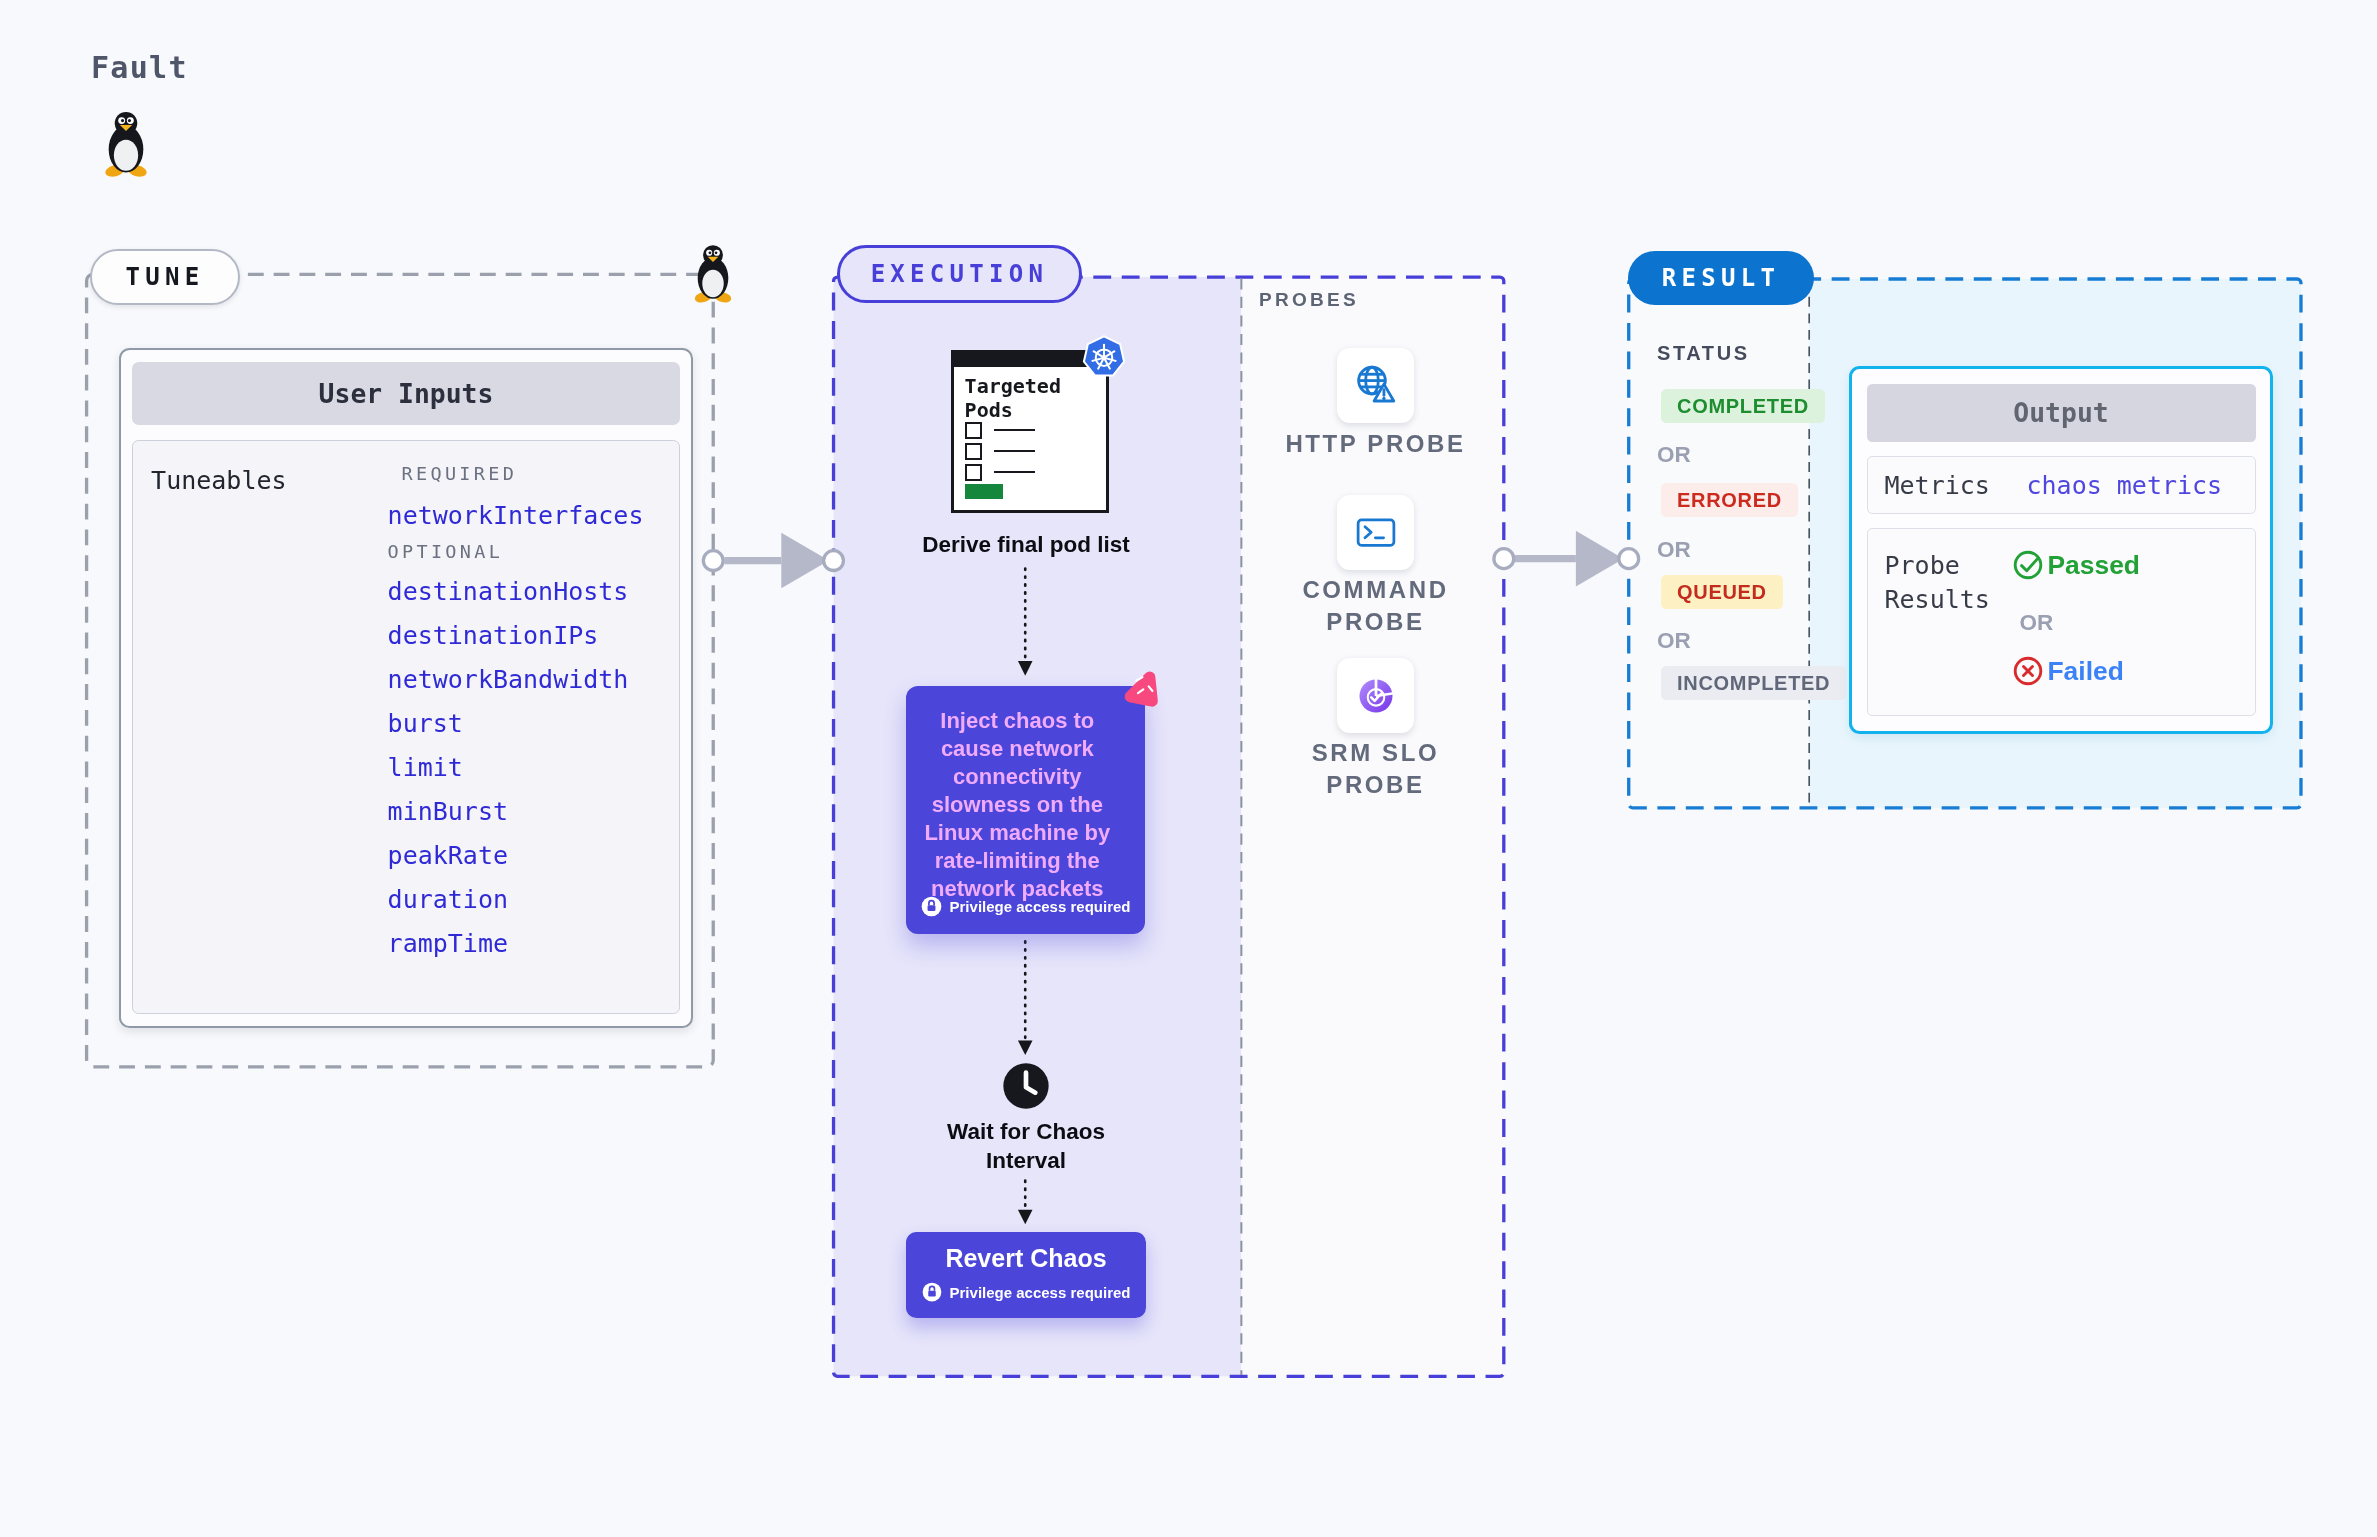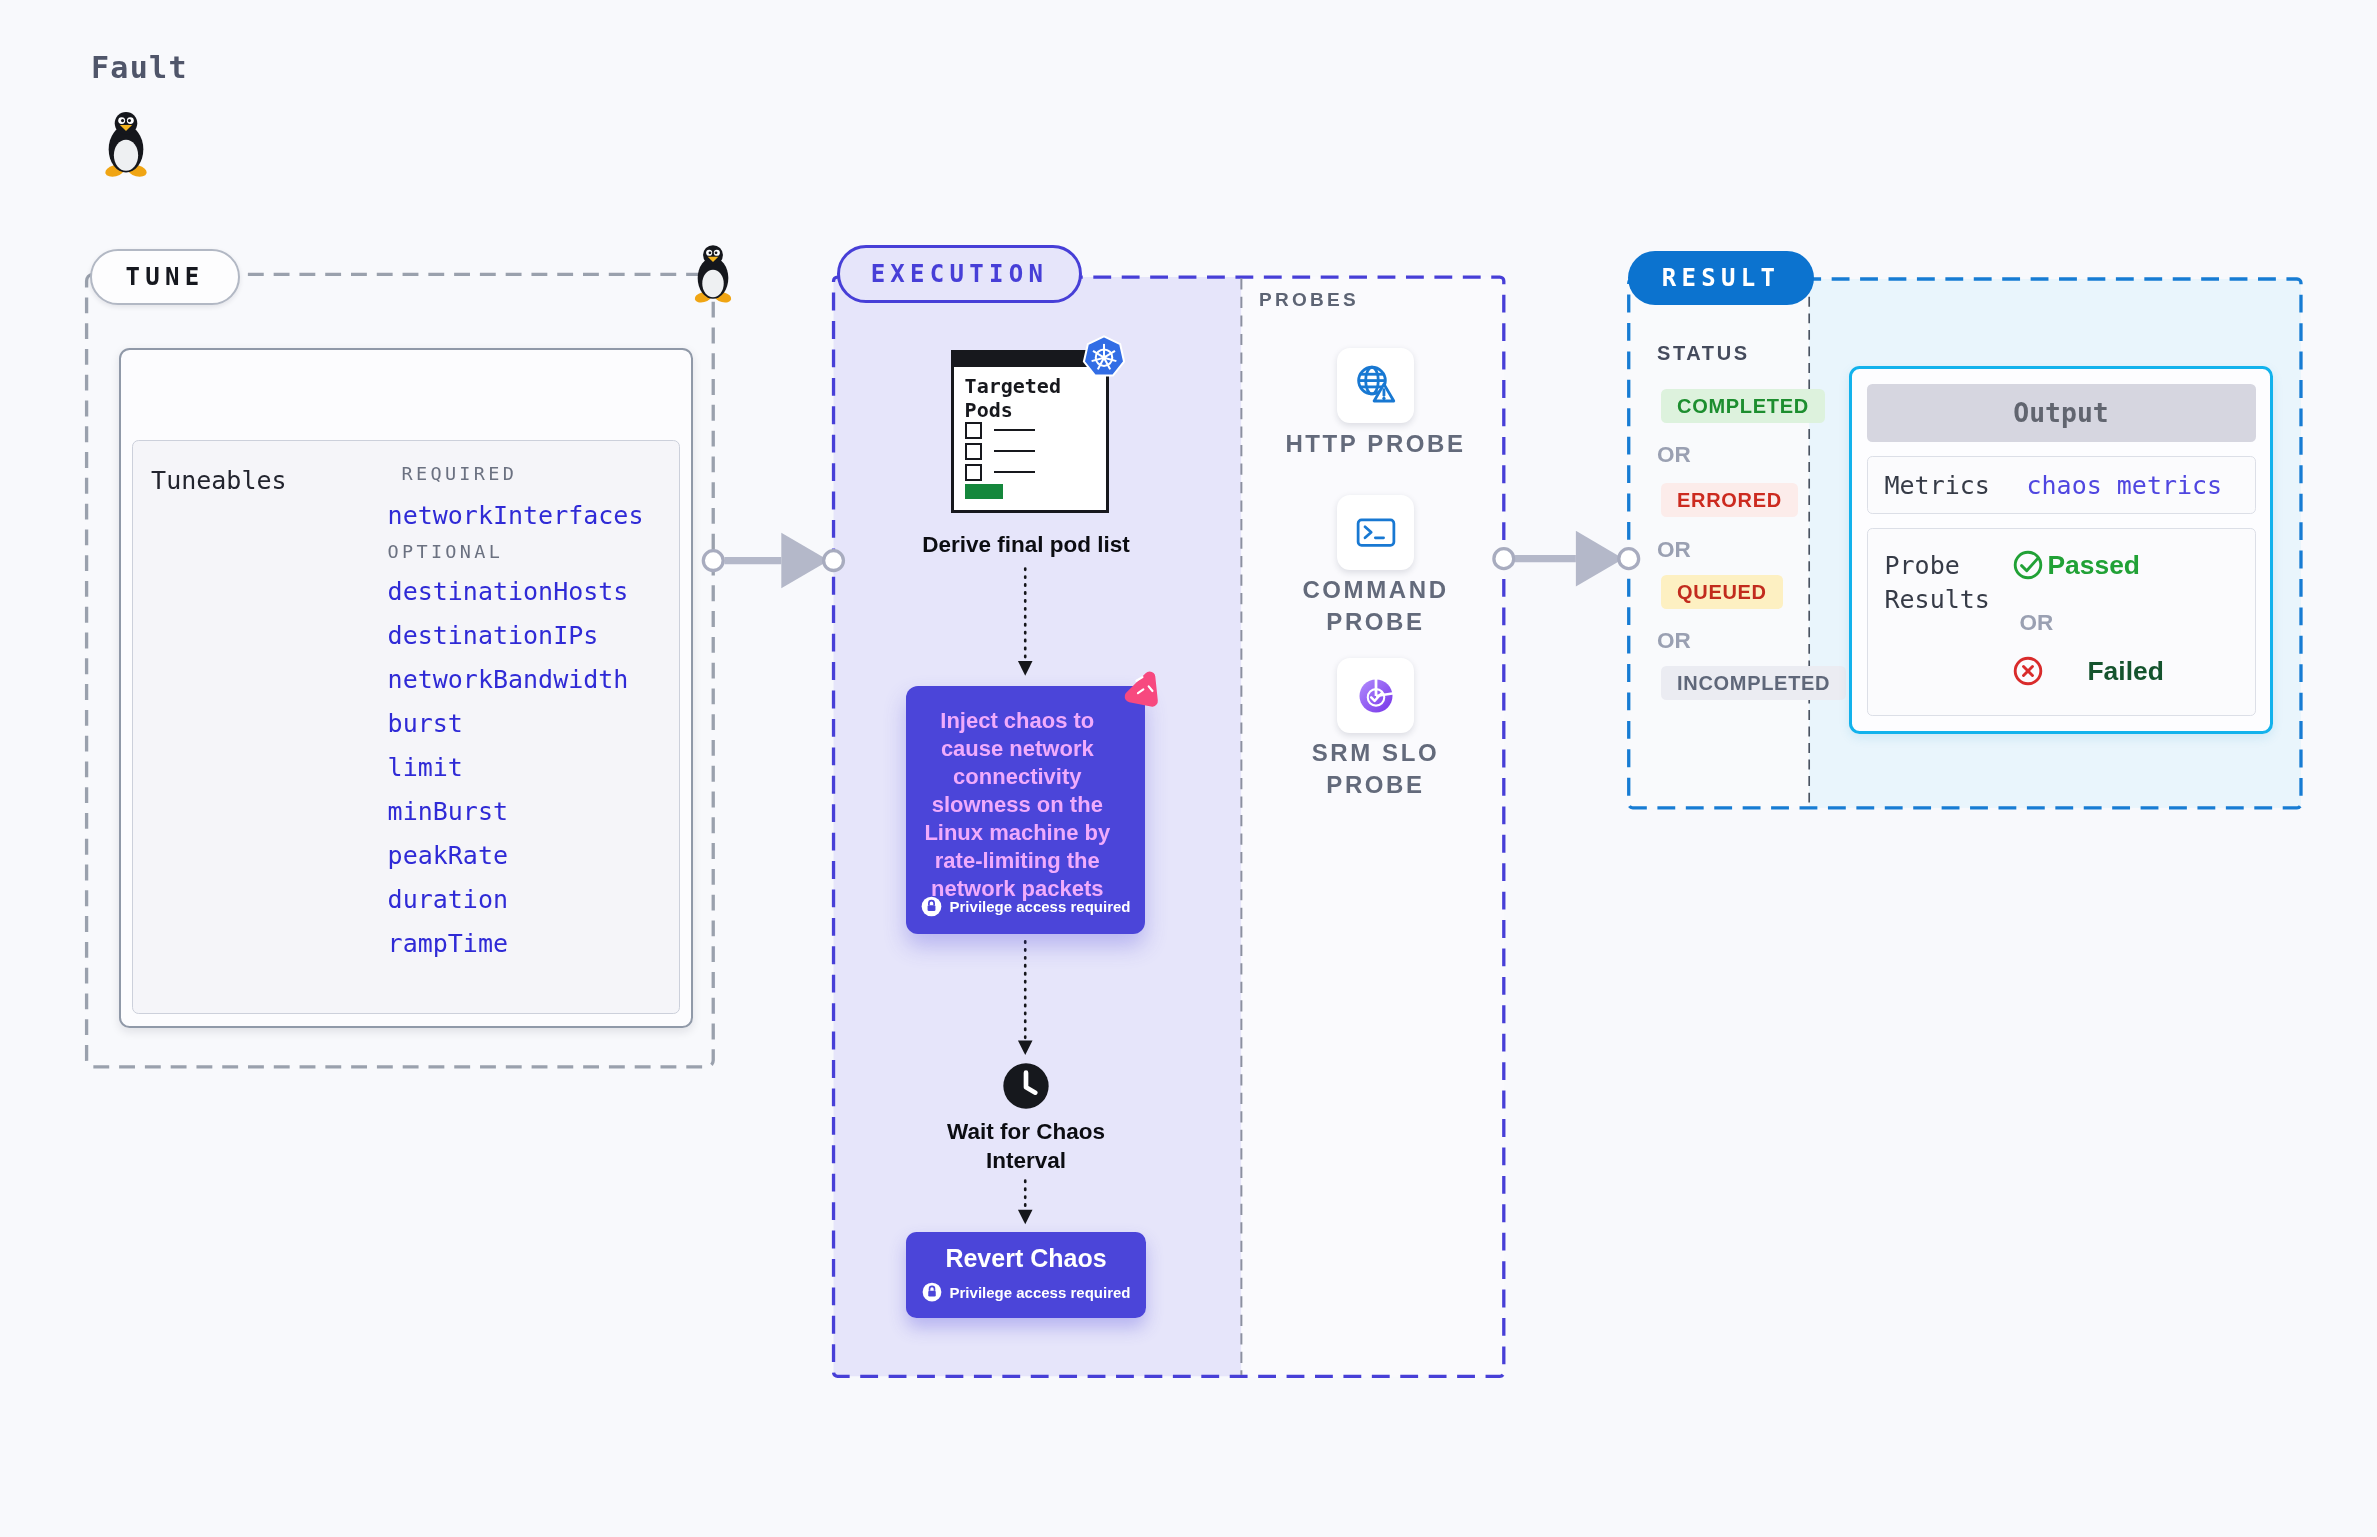--- a/index.html
+++ b/index.html
@@ -70,21 +70,21 @@
   .out-header{left:14.5px;right:14.5px;top:14.5px;height:58px;background:#d6d6e0;border-radius:5.3px;display:flex;align-items:center;justify-content:center;
               font-size:26.4px;font-weight:600;color:#61656f;}
   .out-row{left:14.5px;right:14.5px;background:#fbfbfd;border:1.3px solid #dcdfe7;border-radius:5.3px;}
   .metrics-row{top:87px;height:56px;display:flex;align-items:center;}
   .metrics-label{margin-left:17px;font-size:25px;color:#363b47;}
   .metrics-value{position:absolute;left:159px;font-size:25px;color:#4f46e0;}
   .probe-res-row{top:159px;height:186px;}
   .probe-res-label{left:17px;top:20px;width:126px;font-size:25px;color:#363b47;line-height:1.35;}
   .passed-row,.failed-row{left:144px;display:flex;align-items:center;gap:4px;}
   .passed-text{font-size:26.4px;font-weight:bold;color:#21a136;}
-  .failed-text{font-size:26.4px;font-weight:bold;color:#14532d;margin-left:40px;}
+  .failed-text{font-size:26.4px;font-weight:bold;color:#3b82f6;}
   .res-or{left:152px;}
 </style>
 </head>
 <body>
 
 <div class="stage">
 
   <svg class="abs" style="left:0;top:0;" width="2377" height="1537" viewBox="0 0 3596 2325">
 
     <rect x="1261" y="419" width="617" height="1663" fill="#e6e5fa"></rect>
@@ -147,20 +147,21 @@
     <circle cx="30" cy="14" r="13" fill="#15171c"></circle>
     <ellipse cx="30" cy="51" rx="14" ry="18" fill="#eef0f2"></ellipse>
     <circle cx="25" cy="11" r="4" fill="#ffffff"></circle>
       <circle cx="35" cy="11" r="4" fill="#ffffff"></circle>
     <circle cx="26" cy="11" r="1.8" fill="#15171c"></circle>
       <circle cx="34" cy="11" r="1.8" fill="#15171c"></circle>
     <polygon points="23,16 37,16 30,23" fill="#f5b51f"></polygon>
   </svg>
 
   <div class="abs ui-card">
+    <div class="abs ui-header mono">User Inputs</div>
     <div class="abs ui-body">
       <div class="abs tuneables mono">Tuneables</div>
       <div class="abs req-label mono">REQUIRED</div>
       <div class="abs param-required mono">networkInterfaces</div>
       <div class="abs opt-label mono">OPTIONAL</div>
       <div class="abs param-list">
         <div class="param">destinationHosts</div>
         <div class="param">destinationIPs</div>
         <div class="param">networkBandwidth</div>
         <div class="param">burst</div>

